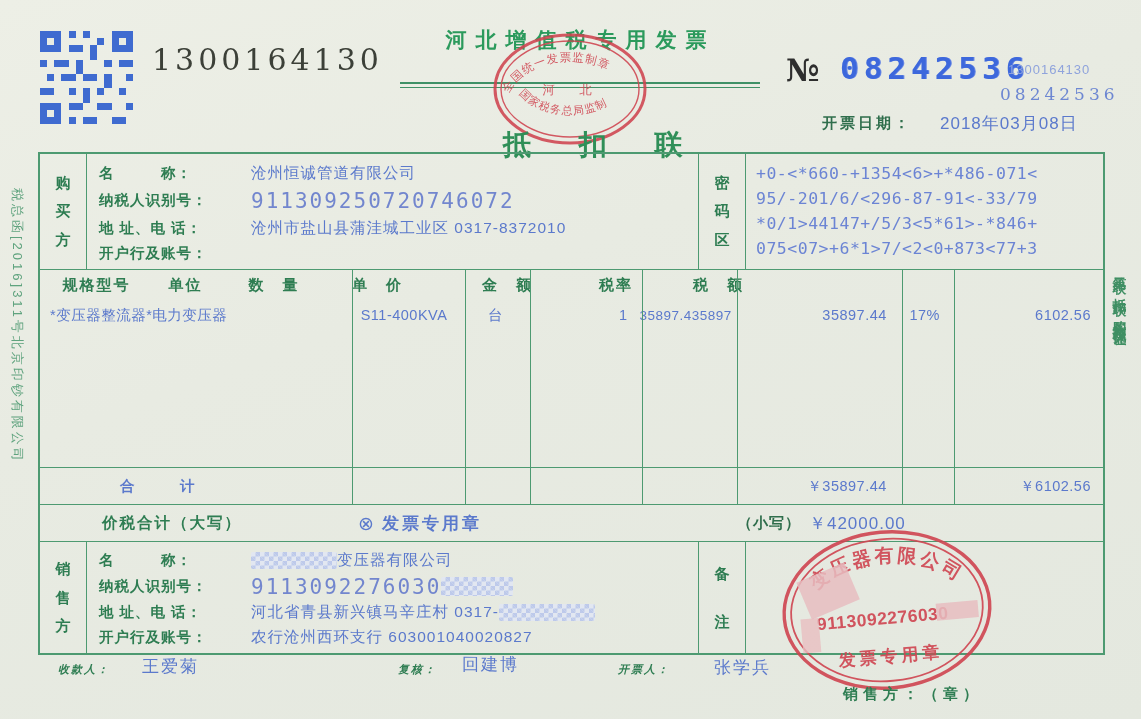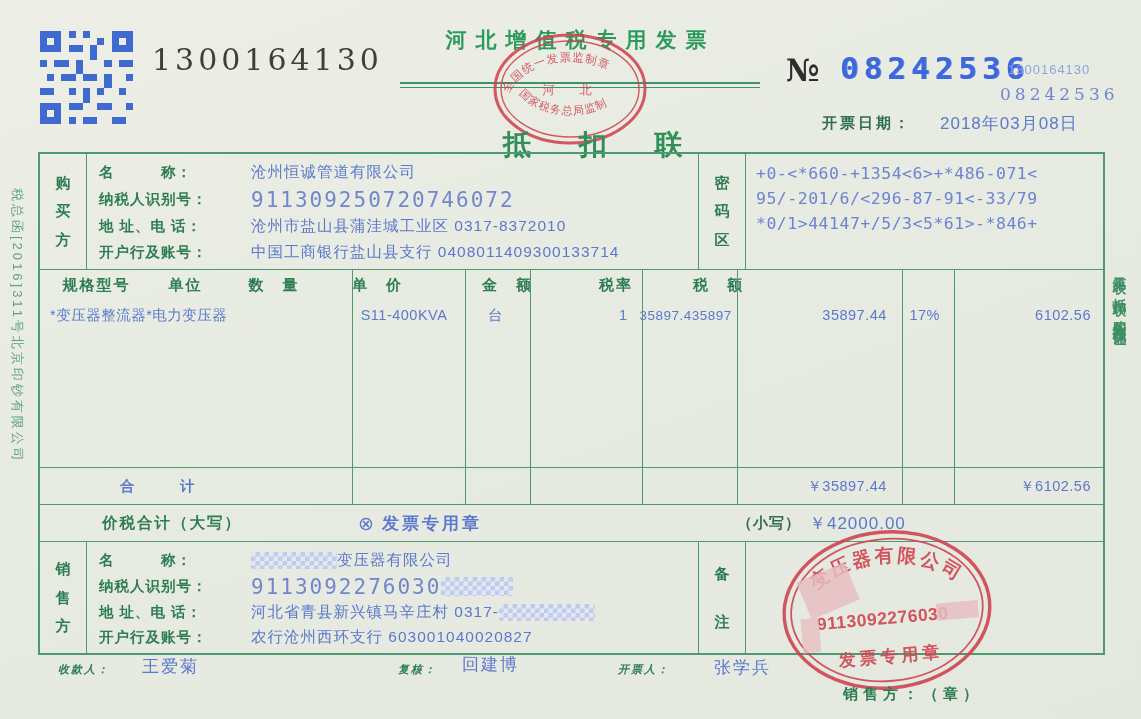--- a/index.html
+++ b/index.html
@@ -212,33 +212,33 @@
         <div class="pfield">
           <span class="lbl">纳税人识别号：</span>
           <span class="val big">911309250720746072</span>
         </div>
         <div class="pfield">
           <span class="lbl">地 址、电 话：</span>
           <span class="val">沧州市盐山县蒲洼城工业区 0317-8372010</span>
         </div>
         <div class="pfield">
           <span class="lbl">开户行及账号：</span>
-          <span class="val">中国工商银行盐山县支行 0408011409300133714</span>
         </div>
       </div>
       <div class="pwd-cell">
         <div class="side-cell" style="border-right:1.5px solid #4d9a71;">
           <span>密</span>
           <span>码</span>
           <span>区</span>
         </div>
         <div class="pwd-lines">
           <div>+0-&lt;*660-+1354&lt;6&gt;+*486-071&lt;</div>
           <div>95/-201/6/&lt;296-87-91&lt;-33/79</div>
           <div>*0/1&gt;44147+/5/3&lt;5*61&gt;-*846+</div>
+          <div>075&lt;07&gt;+6*1&gt;7/&lt;2&lt;0+873&lt;77+3</div>
         </div>
       </div>
     </div>
 
     <div class="row row-items">
       <div class="vline" style="left:312px;"></div>
       <div class="vline" style="left:425px;"></div>
       <div class="vline" style="left:490px;"></div>
       <div class="vline" style="left:602px;"></div>
       <div class="vline" style="left:697px;"></div>

